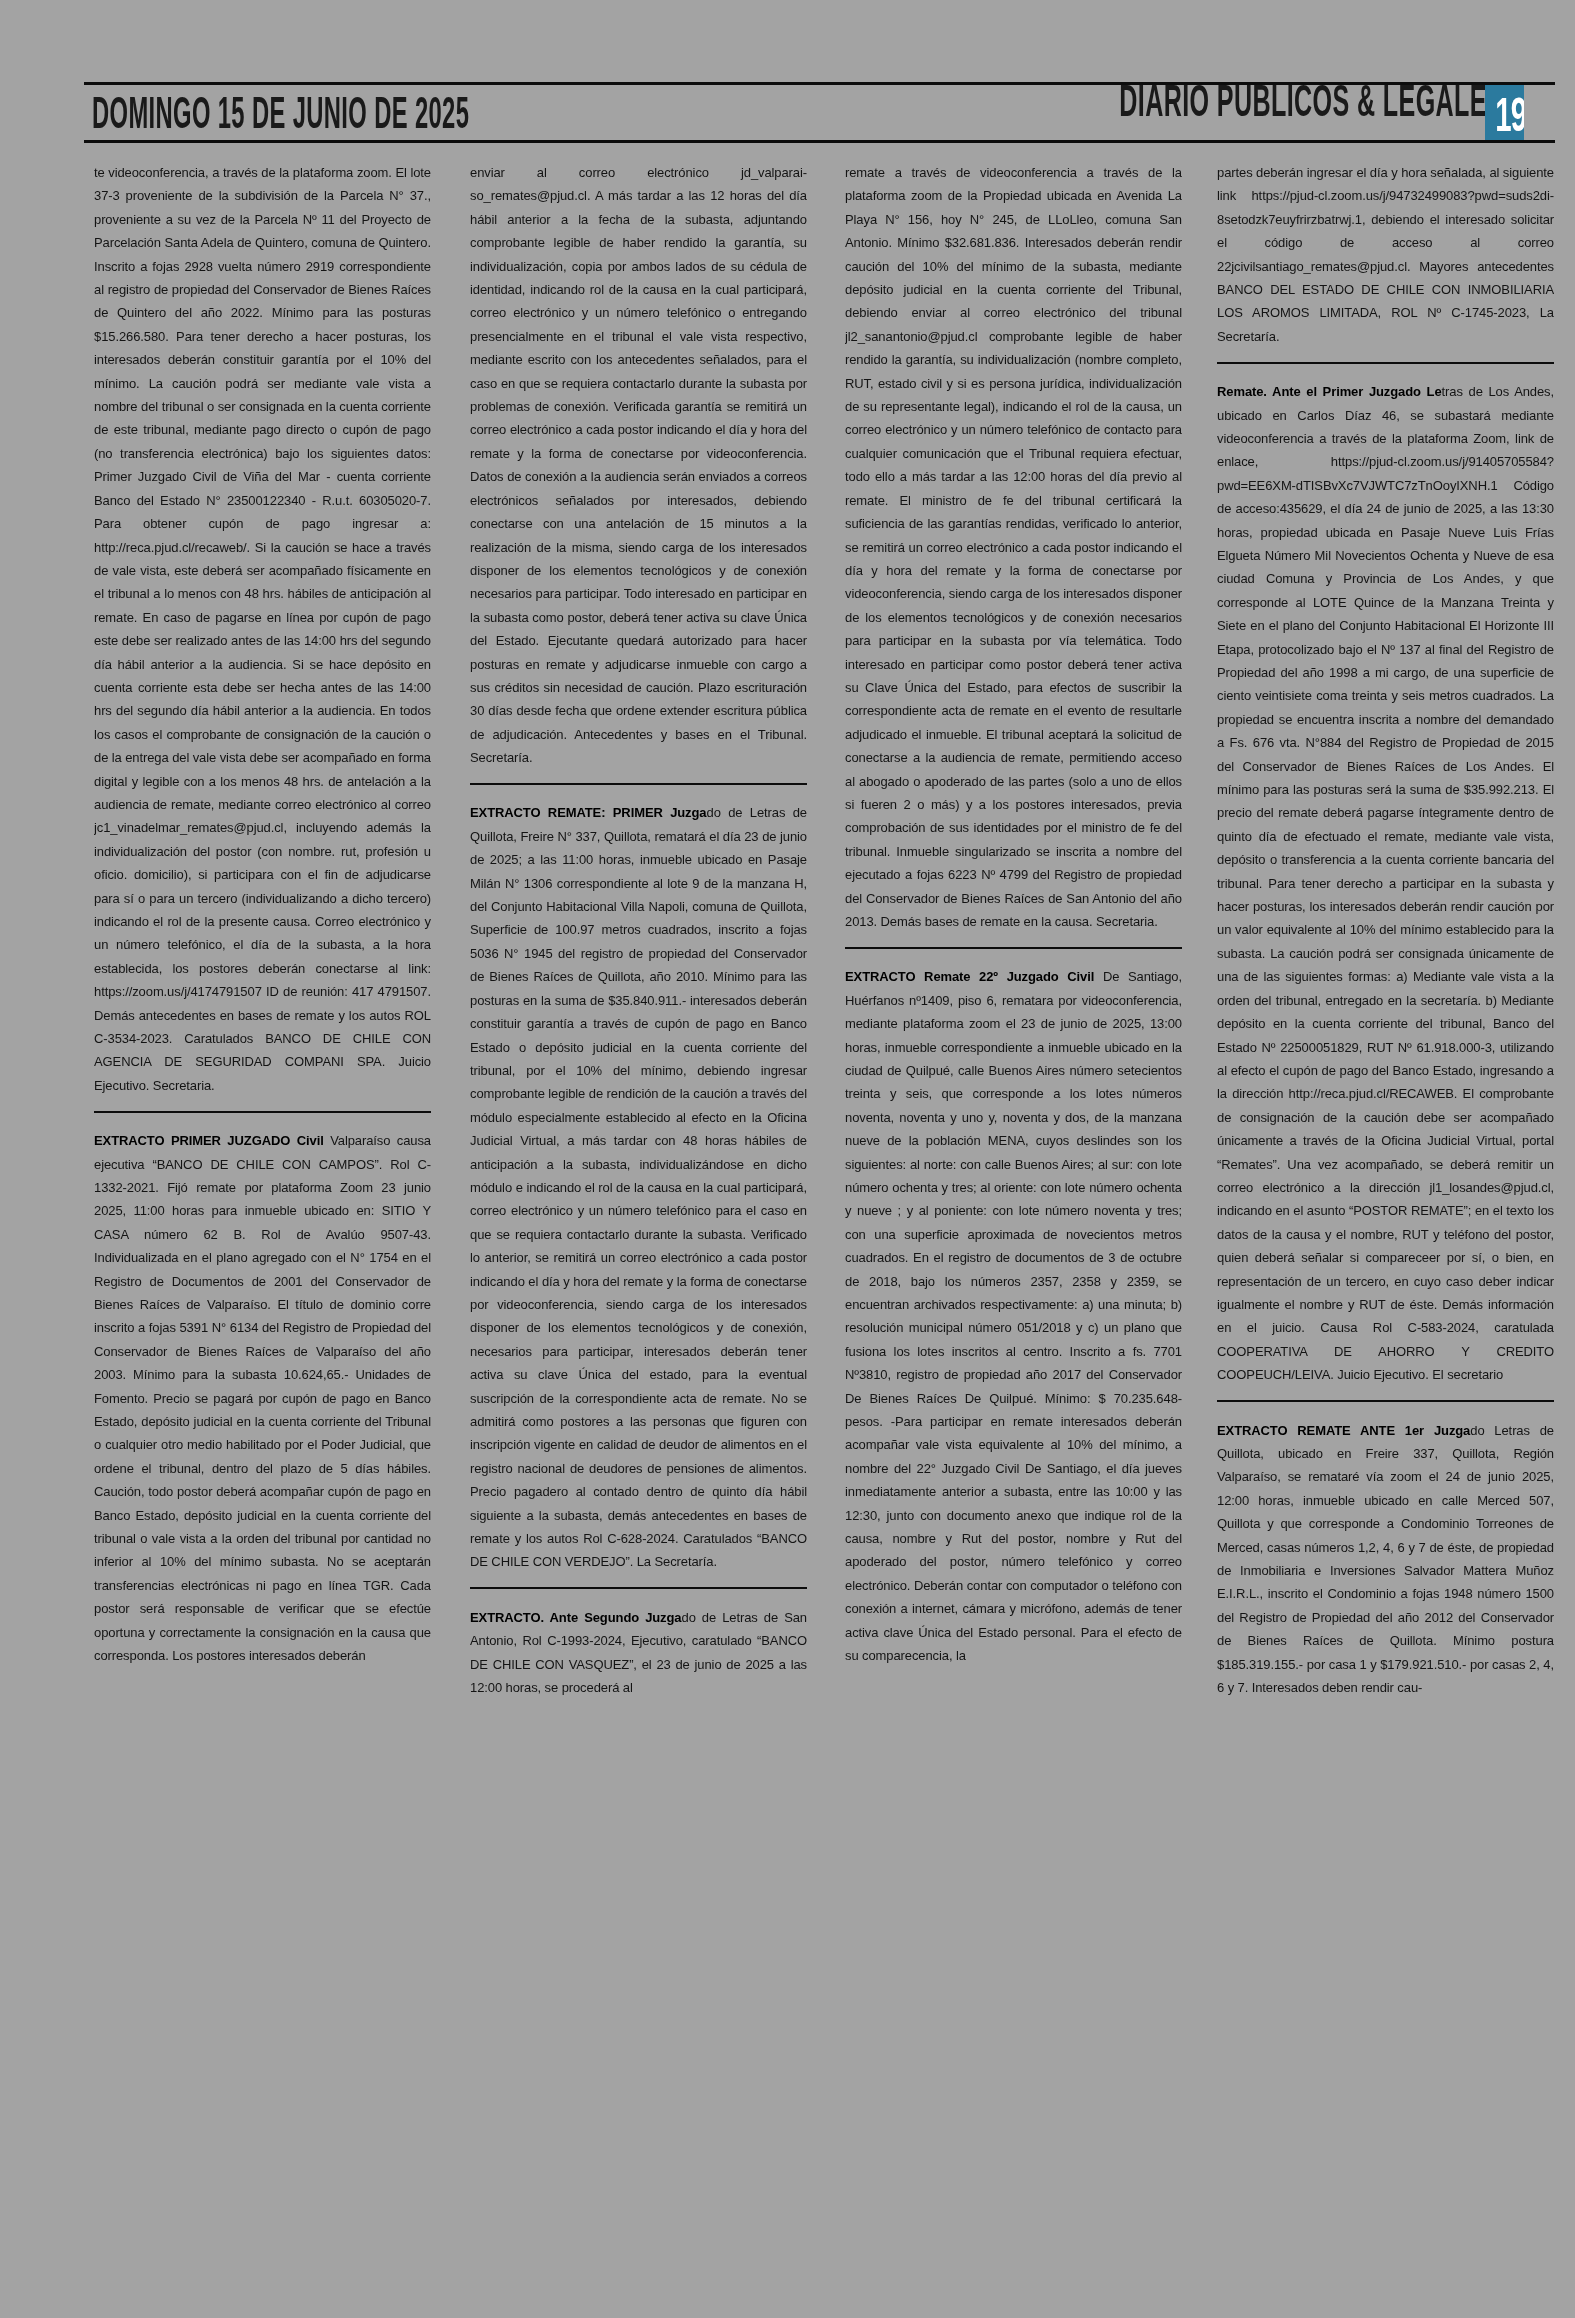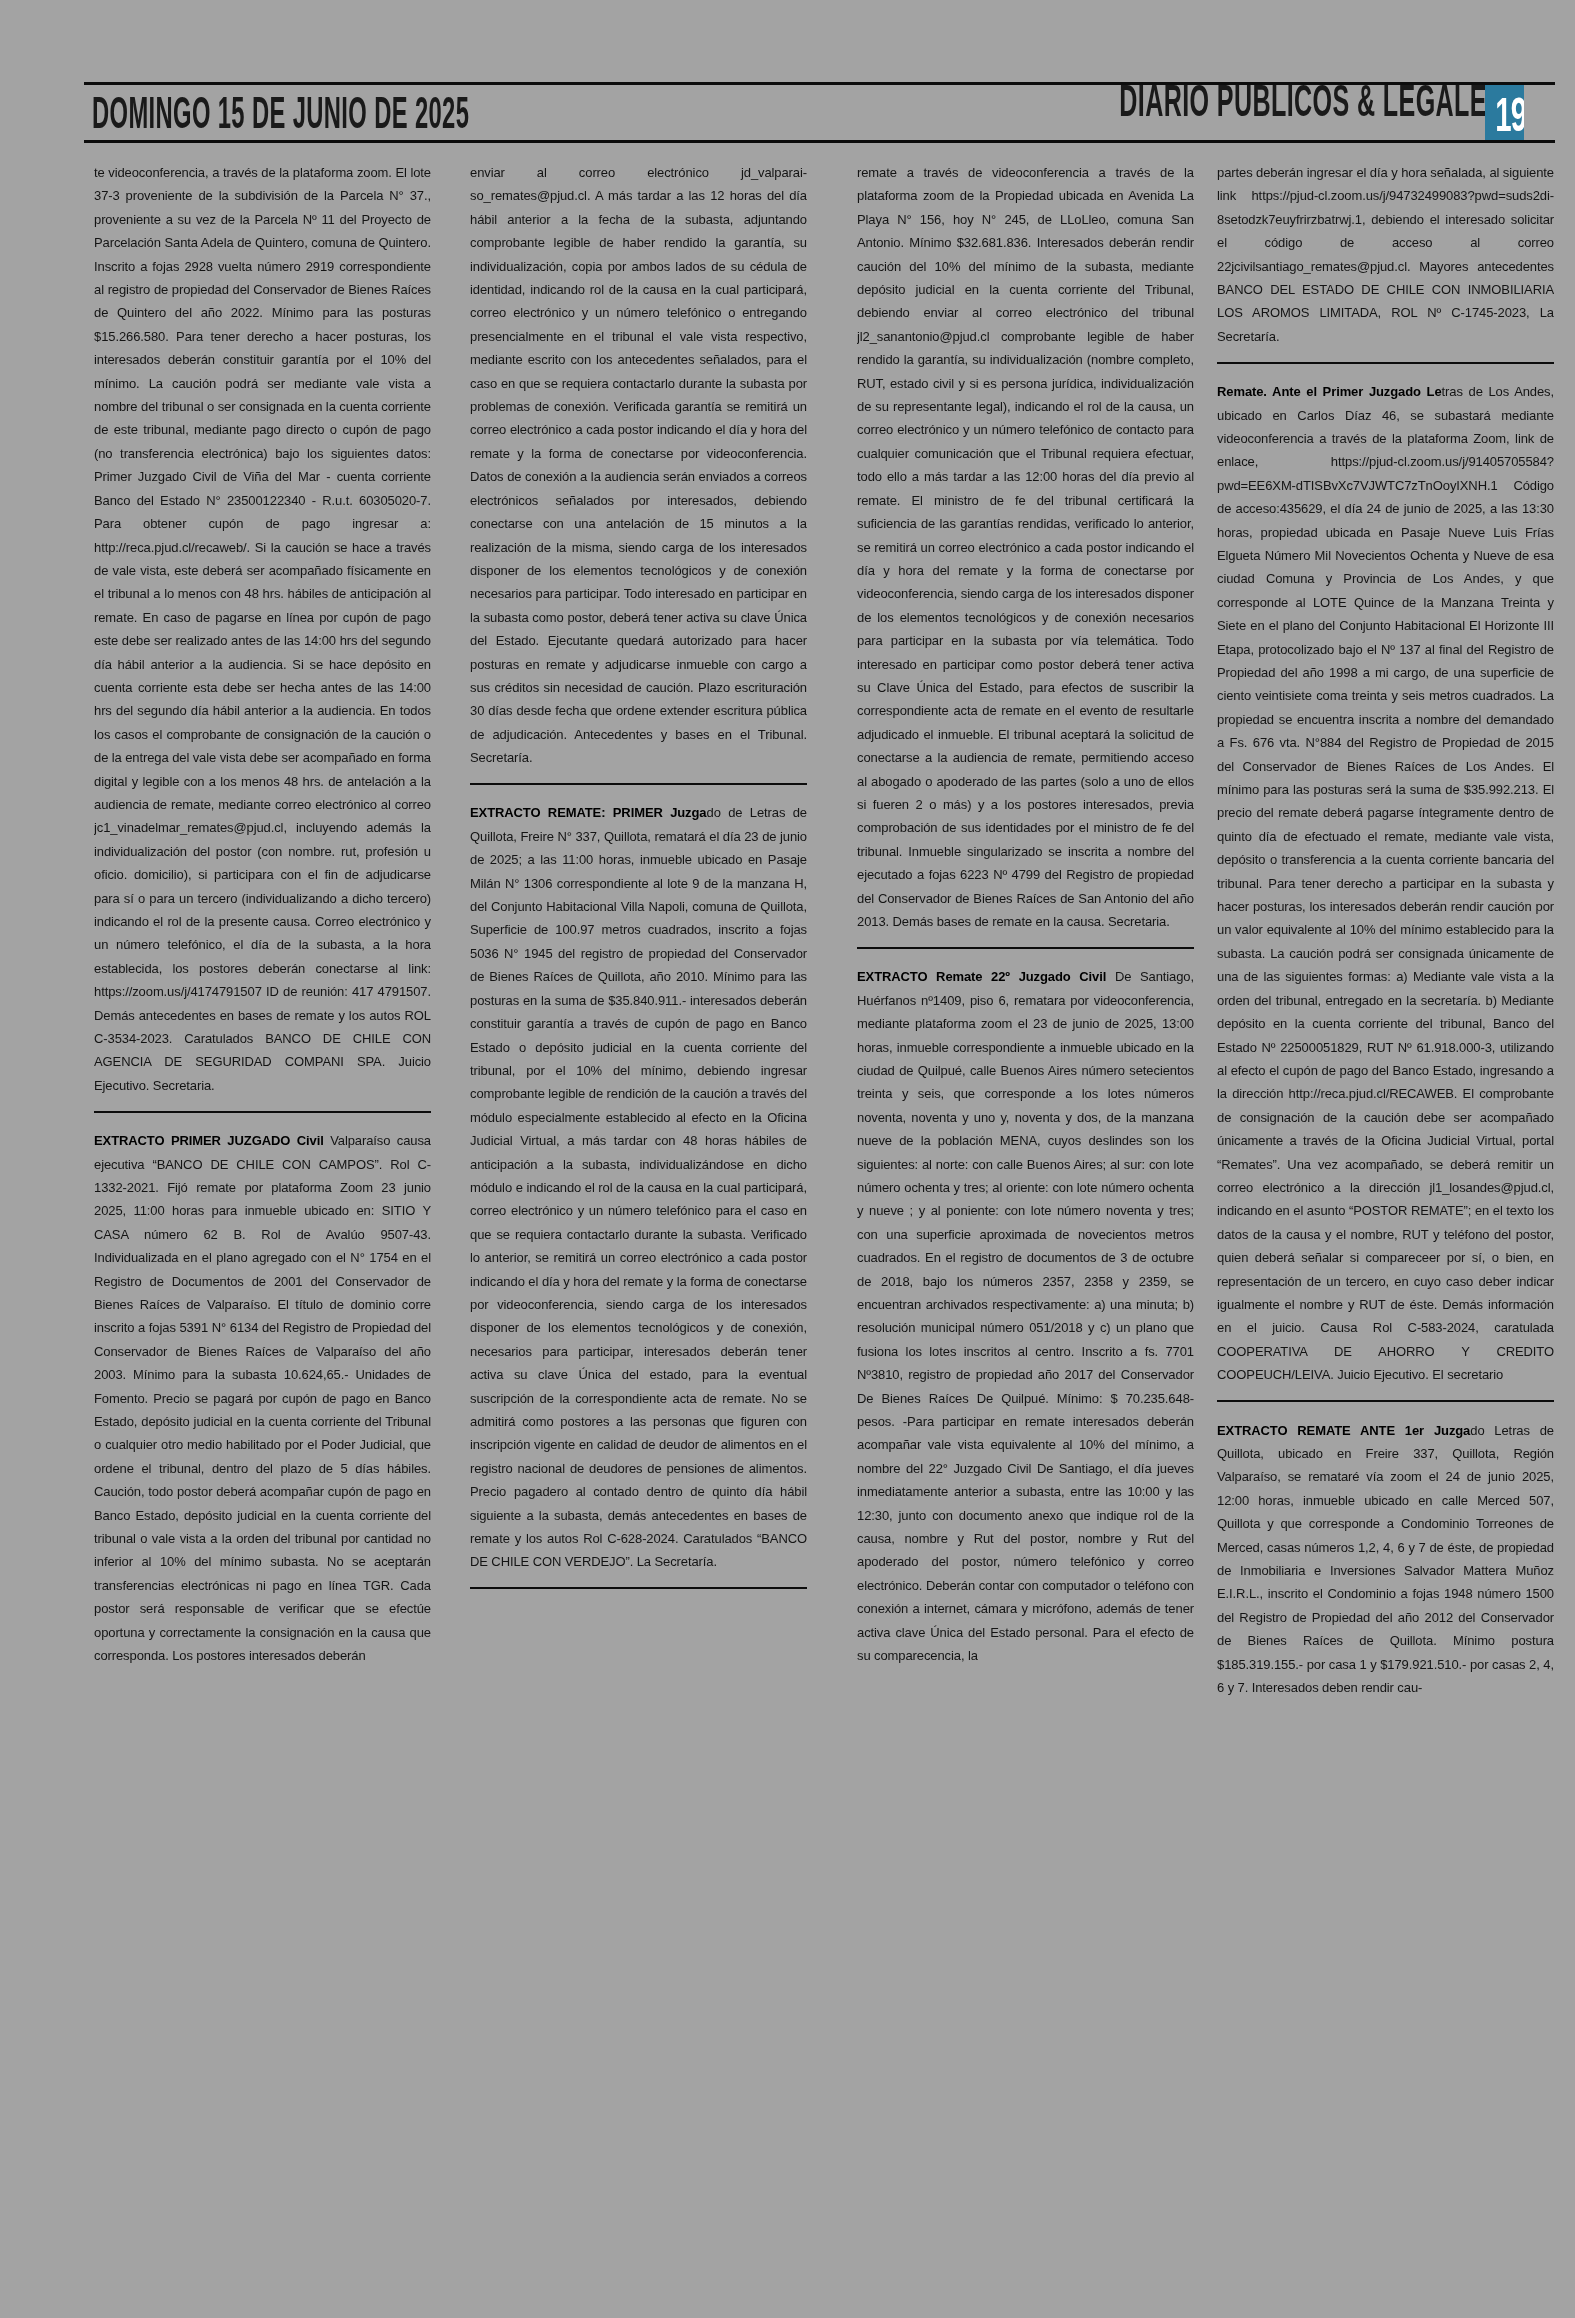--- a/index.html
+++ b/index.html
@@ -14,21 +14,21 @@
   .masthead-wrap{position:absolute;right:72px;top:76px;white-space:nowrap;}
   .masthead{display:inline-block;font-size:44px;font-weight:700;line-height:49px;
         transform:scaleX(0.57);transform-origin:right top;letter-spacing:0.7px;color:#1a1a1a;}
   .pagenum{position:absolute;left:1485px;top:85px;width:39px;height:57px;
         background:var(--accent,#2b7a9e);color:#ffffff;display:flex;align-items:center;
         overflow:hidden;}
   .pagenum span{font-size:49px;font-weight:700;transform:scaleX(0.6);letter-spacing:-1.4px;}
   .col{position:absolute;top:161px;width:337px;height:2137px;overflow:hidden;
         text-align:justify;font-size:13px;line-height:23.4px;letter-spacing:-0.1px;
         overflow-wrap:anywhere;}
-  .col-1{left:94px;} .col-2{left:470px;} .col-3{left:845px;margin-left:12px;} .col-4{left:1217px;}
+  .col-1{left:94px;} .col-2{left:470px;} .col-3{left:845px;} .col-4{left:1217px;}
   .notice p{margin:0;}
   .notice .lead{font-weight:700;color:#000;}
   .sep{border:none;border-top:2px solid #0c0c0c;margin:13.6px 0 16.3px 0;width:100%;}
 </style>
 </head>
 <body>
 
 <div class="page">
   <header>
     <div class="rule rule-top"></div>
@@ -54,20 +54,23 @@
       </section>
     <section class="col col-2">
         <article class="notice">
           <p><span>enviar al correo electrónico jd_valparai-so_remates@pjud.cl. A más tardar a las 12 horas del día hábil anterior a la fecha de la subasta, adjuntando comprobante legible de haber rendido la garantía, su individualización, copia por ambos lados de su cédula de identidad, indicando rol de la causa en la cual participará, correo electrónico y un número telefónico o entregando presencialmente en el tribunal el vale vista respectivo, mediante escrito con los antecedentes señalados, para el caso en que se requiera contactarlo durante la subasta por problemas de conexión. Verificada garantía se remitirá un correo electrónico a cada postor indicando el día y hora del remate y la forma de conectarse por videoconferencia. Datos de conexión a la audiencia serán enviados a correos electrónicos señalados por interesados, debiendo conectarse con una antelación de 15 minutos a la realización de la misma, siendo carga de los interesados disponer de los elementos tecnológicos y de conexión necesarios para participar. Todo interesado en participar en la subasta como postor, deberá tener activa su clave Única del Estado. Ejecutante quedará autorizado para hacer posturas en remate y adjudicarse inmueble con cargo a sus créditos sin necesidad de caución. Plazo escrituración 30 días desde fecha que ordene extender escritura pública de adjudicación. Antecedentes y bases en el Tribunal. Secretaría.</span></p>
         </article>
         <hr class="sep">
         <article class="notice">
           <p><b class="lead">EXTRACTO REMATE: PRIMER Juzga</b><span>do de Letras de Quillota, Freire N° 337, Quillota, rematará el día 23 de junio de 2025; a las 11:00 horas, inmueble ubicado en Pasaje Milán N° 1306 correspondiente al lote 9 de la manzana H, del Conjunto Habitacional Villa Napoli, comuna de Quillota, Superficie de 100.97 metros cuadrados, inscrito a fojas 5036 N° 1945 del registro de propiedad del Conservador de Bienes Raíces de Quillota, año 2010. Mínimo para las posturas en la suma de $35.840.911.- interesados deberán constituir garantía a través de cupón de pago en Banco Estado o depósito judicial en la cuenta corriente del tribunal, por el 10% del mínimo, debiendo ingresar comprobante legible de rendición de la caución a través del módulo especialmente establecido al efecto en la Oficina Judicial Virtual, a más tardar con 48 horas hábiles de anticipación a la subasta, individualizándose en dicho módulo e indicando el rol de la causa en la cual participará, correo electrónico y un número telefónico para el caso en que se requiera contactarlo durante la subasta. Verificado lo anterior, se remitirá un correo electrónico a cada postor indicando el día y hora del remate y la forma de conectarse por videoconferencia, siendo carga de los interesados disponer de los elementos tecnológicos y de conexión, necesarios para participar, interesados deberán tener activa su clave Única del estado, para la eventual suscripción de la correspondiente acta de remate. No se admitirá como postores a las personas que figuren con inscripción vigente en calidad de deudor de alimentos en el registro nacional de deudores de pensiones de alimentos. Precio pagadero al contado dentro de quinto día hábil siguiente a la subasta, demás antecedentes en bases de remate y los autos Rol C-628-2024. Caratulados “BANCO DE CHILE CON VERDEJO”. La Secretaría.</span></p>
         </article>
         <hr class="sep">
+        <article class="notice">
+          <p><b class="lead">EXTRACTO. Ante Segundo Juzga</b><span>do de Letras de San Antonio, Rol C-1993-2024, Ejecutivo, caratulado “BANCO DE CHILE CON VASQUEZ”, el 23 de junio de 2025 a las 12:00 horas, se procederá al</span></p>
+        </article>
       </section>
     <section class="col col-3">
         <article class="notice">
           <p><span>remate a través de videoconferencia a través de la plataforma zoom de la Propiedad ubicada en Avenida La Playa N° 156, hoy N° 245, de LLoLleo, comuna San Antonio. Mínimo $32.681.836. Interesados deberán rendir caución del 10% del mínimo de la subasta, mediante depósito judicial en la cuenta corriente del Tribunal, debiendo enviar al correo electrónico del tribunal jl2_sanantonio@pjud.cl comprobante legible de haber rendido la garantía, su individualización (nombre completo, RUT, estado civil y si es persona jurídica, individualización de su representante legal), indicando el rol de la causa, un correo electrónico y un número telefónico de contacto para cualquier comunicación que el Tribunal requiera efectuar, todo ello a más tardar a las 12:00 horas del día previo al remate. El ministro de fe del tribunal certificará la suficiencia de las garantías rendidas, verificado lo anterior, se remitirá un correo electrónico a cada postor indicando el día y hora del remate y la forma de conectarse por videoconferencia, siendo carga de los interesados disponer de los elementos tecnológicos y de conexión necesarios para participar en la subasta por vía telemática. Todo interesado en participar como postor deberá tener activa su Clave Única del Estado, para efectos de suscribir la correspondiente acta de remate en el evento de resultarle adjudicado el inmueble. El tribunal aceptará la solicitud de conectarse a la audiencia de remate, permitiendo acceso al abogado o apoderado de las partes (solo a uno de ellos si fueren 2 o más) y a los postores interesados, previa comprobación de sus identidades por el ministro de fe del tribunal. Inmueble singularizado se inscrita a nombre del ejecutado a fojas 6223 Nº 4799 del Registro de propiedad del Conservador de Bienes Raíces de San Antonio del año 2013. Demás bases de remate en la causa. Secretaria.</span></p>
         </article>
         <hr class="sep">
         <article class="notice">
           <p><b class="lead">EXTRACTO Remate 22º Juzgado Civil</b><span> De Santiago, Huérfanos nº1409, piso 6, rematara por videoconferencia, mediante plataforma zoom el 23 de junio de 2025, 13:00 horas, inmueble correspondiente a inmueble ubicado en la ciudad de Quilpué, calle Buenos Aires número setecientos treinta y seis, que corresponde a los lotes números noventa, noventa y uno y, noventa y dos, de la manzana nueve de la población MENA, cuyos deslindes son los siguientes: al norte: con calle Buenos Aires; al sur: con lote número ochenta y tres; al oriente: con lote número ochenta y nueve ; y al poniente: con lote número noventa y tres; con una superficie aproximada de novecientos metros cuadrados. En el registro de documentos de 3 de octubre de 2018, bajo los números 2357, 2358 y 2359, se encuentran archivados respectivamente: a) una minuta; b) resolución municipal número 051/2018 y c) un plano que fusiona los lotes inscritos al centro. Inscrito a fs. 7701 Nº3810, registro de propiedad año 2017 del Conservador De Bienes Raíces De Quilpué. Mínimo: $ 70.235.648- pesos. -Para participar en remate interesados deberán acompañar vale vista equivalente al 10% del mínimo, a nombre del 22° Juzgado Civil De Santiago, el día jueves inmediatamente anterior a subasta, entre las 10:00 y las 12:30, junto con documento anexo que indique rol de la causa, nombre y Rut del postor, nombre y Rut del apoderado del postor, número telefónico y correo electrónico. Deberán contar con computador o teléfono con conexión a internet, cámara y micrófono, además de tener activa clave Única del Estado personal. Para el efecto de su comparecencia, la</span></p>
         </article>
       </section>

